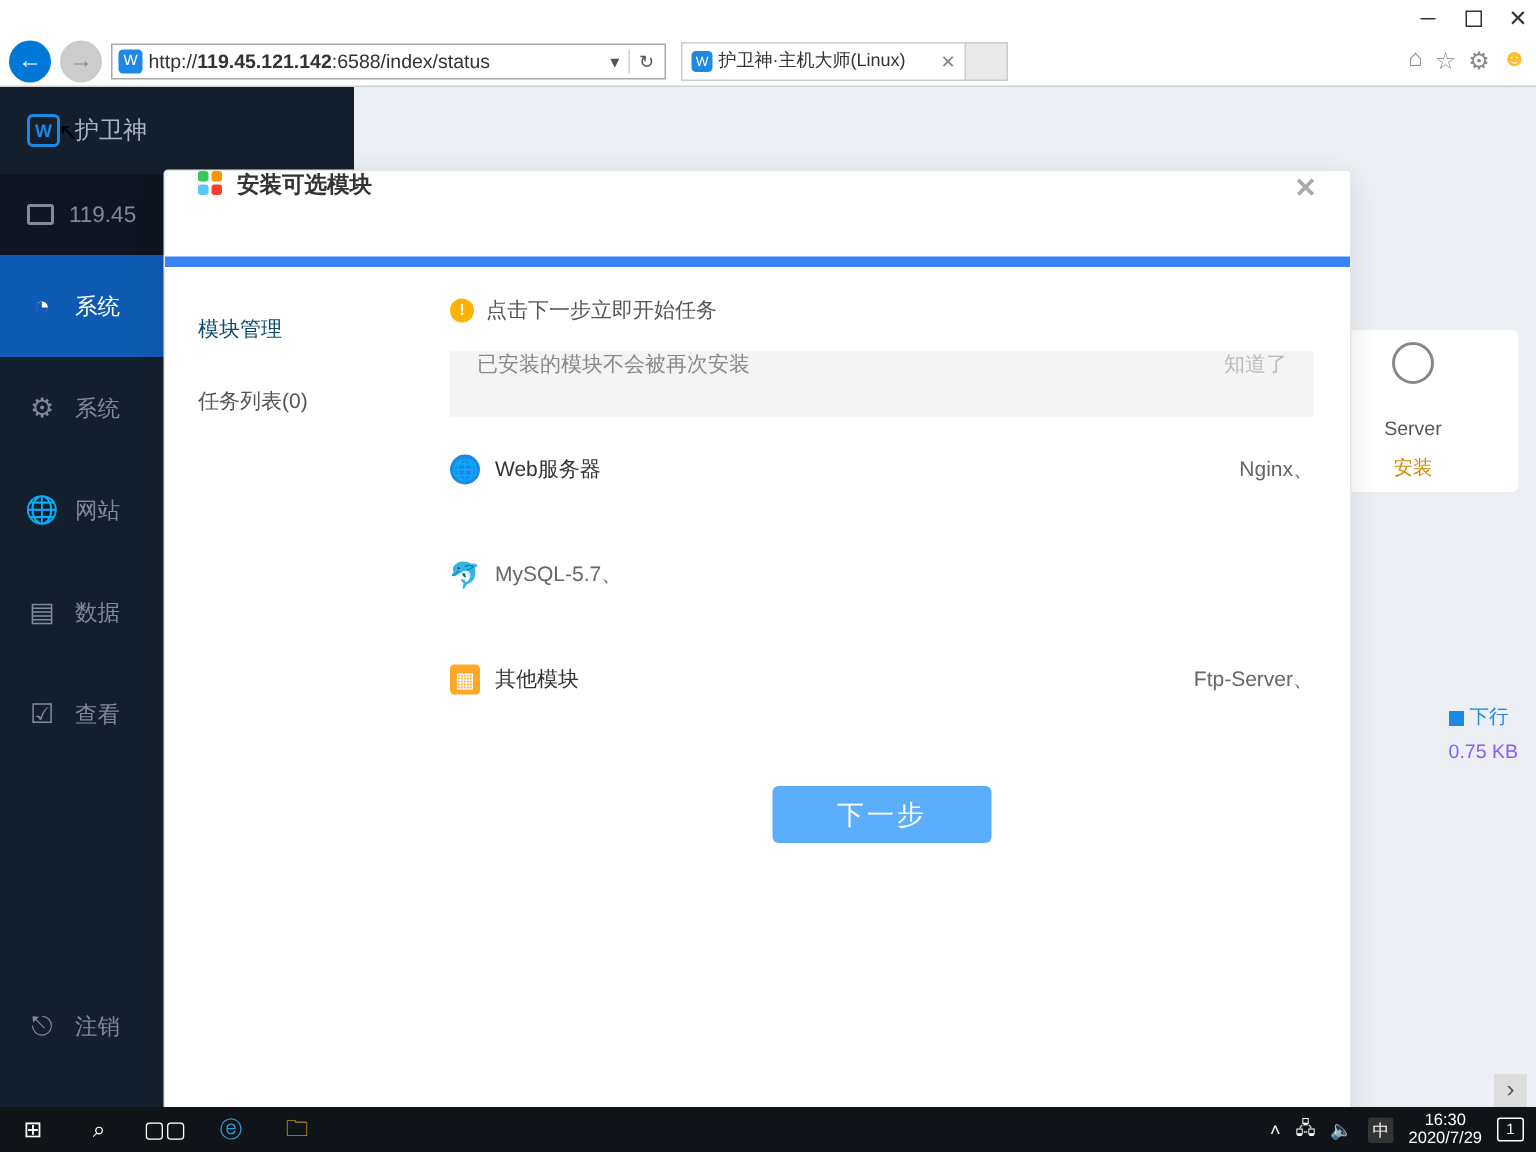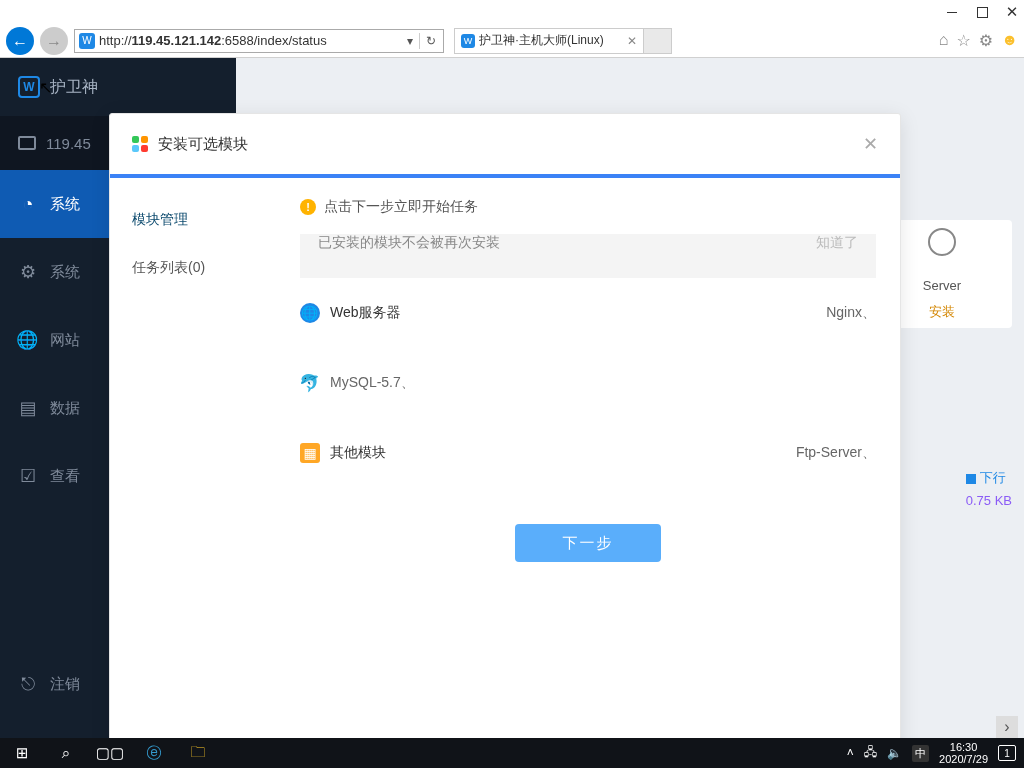--- a/index.html
+++ b/index.html
@@ -49,21 +49,21 @@
 .stat { position:absolute; right:12px; bottom:230px; font-size:13px; }
 .stat .lbl { color:#1e88e5; }
 .stat .lbl::before { content:""; display:inline-block; width:10px; height:10px; background:#1e88e5; margin-right:4px; vertical-align:middle; }
 .stat .val { color:#8b5cf6; margin-top:6px; }
 .hscroll { position:absolute; left:236px; right:6px; bottom:0; height:22px; display:flex; align-items:center; background:#eceff3; }
 .hscroll .arrow { width:22px; height:22px; background:#ddd; display:flex; align-items:center; justify-content:center; color:#555; }
 .hscroll .track { flex:1; height:20px; }
 
 
 .modal { position:absolute; left:109px; top:55px; width:792px; height:686px; background:#fff; border:1px solid #e5e5e5; border-radius:3px; box-shadow:0 4px 20px rgba(0,0,0,0.1); display:flex; flex-direction:column; }
-.modal-header { height:64px; display:flex; align-items:center; padding:0 22px; font-size:15px; color:#333; border-bottom:4px solid #3b82f6; }
+.modal-header { height:64px; display:flex; align-items:flex-start; padding:0 22px; font-size:15px; color:#333; border-bottom:7px solid #3b82f6;font-weight:bold; }
 .modal-header .icon { display:grid; grid-template-columns:7px 7px; grid-template-rows:7px 7px; gap:2px; margin-right:10px; }
 .modal-header .icon span { border-radius:2px; }
 .modal-header .icon span:nth-child(1){background:#34c759;} .modal-header .icon span:nth-child(2){background:#ff9500;} .modal-header .icon span:nth-child(3){background:#5ac8fa;} .modal-header .icon span:nth-child(4){background:#ff3b30;}
 .modal-header .close { margin-left:auto; color:#aaa; font-size:18px; cursor:pointer; }
 .modal-body { flex:1; display:flex; }
 .modal-side { width:176px; padding-top:18px; }
 .modal-side .sitem { height:48px; display:flex; align-items:center; padding:0 22px; font-size:14px; color:#555; cursor:pointer; }
 .modal-side .sitem.active { color:#0c4a6e; }
 .modal-main { flex:1; padding:20px 24px 24px 14px; display:flex; flex-direction:column; }
 .hint { display:flex; align-items:center; gap:8px; font-size:14px; color:#555; }
@@ -73,21 +73,21 @@
 .rows { display:flex; flex-direction:column; }
 .mrow { height:70px; display:flex; align-items:center; font-size:14px; color:#333; border-bottom:none; }
 .mrow .ricon { width:20px; height:20px; margin-right:10px; display:flex; align-items:center; justify-content:center; font-size:14px; color:#fff; border-radius:4px; }
 .mrow .ricon.globe { background:#1e88e5; border-radius:50%; }
 .mrow .ricon.php { background:#6a5acd; border-radius:10px; width:24px; font-size:9px; }
 .mrow .ricon.mysql { background:none; color:#00758f; font-size:17px; }
 .mrow .ricon.other { background:#ffa726; border-radius:3px; }
 .mrow .rname { flex:1; }
 .mrow .rval { color:#666; }
 .btnrow { display:flex; justify-content:center; margin-top:36px; }
-.nextbtn { width:146px; height:38px; background:#5aaefb; color:#fff; border:none; border-radius:4px; font-size:15px; cursor:pointer; letter-spacing:2px; }
+.nextbtn { width:146px; height:38px; background:#5aaefb; color:#fff; border:none; border-radius:4px; font-size:18px; cursor:pointer; letter-spacing:2px; }
 
 
 .cursor { position:absolute; left:39px; top:20px; font-size:16px; color:#000; pointer-events:none; z-index:99; }
 
 
 .taskbar { position:absolute; left:0; right:0; bottom:0; height:30px; background:#101318; display:flex; align-items:center; color:#fff; font-size:12px; }
 .taskbar .tbtn { width:44px; height:100%; display:flex; align-items:center; justify-content:center; color:#fff; font-size:15px; }
 .taskbar .tbtn.ie { color:#39c; }
 .taskbar .tbtn.folder { color:#ffca28; }
 .taskbar .tright { margin-left:auto; display:flex; align-items:center; gap:10px; padding-right:8px; }

